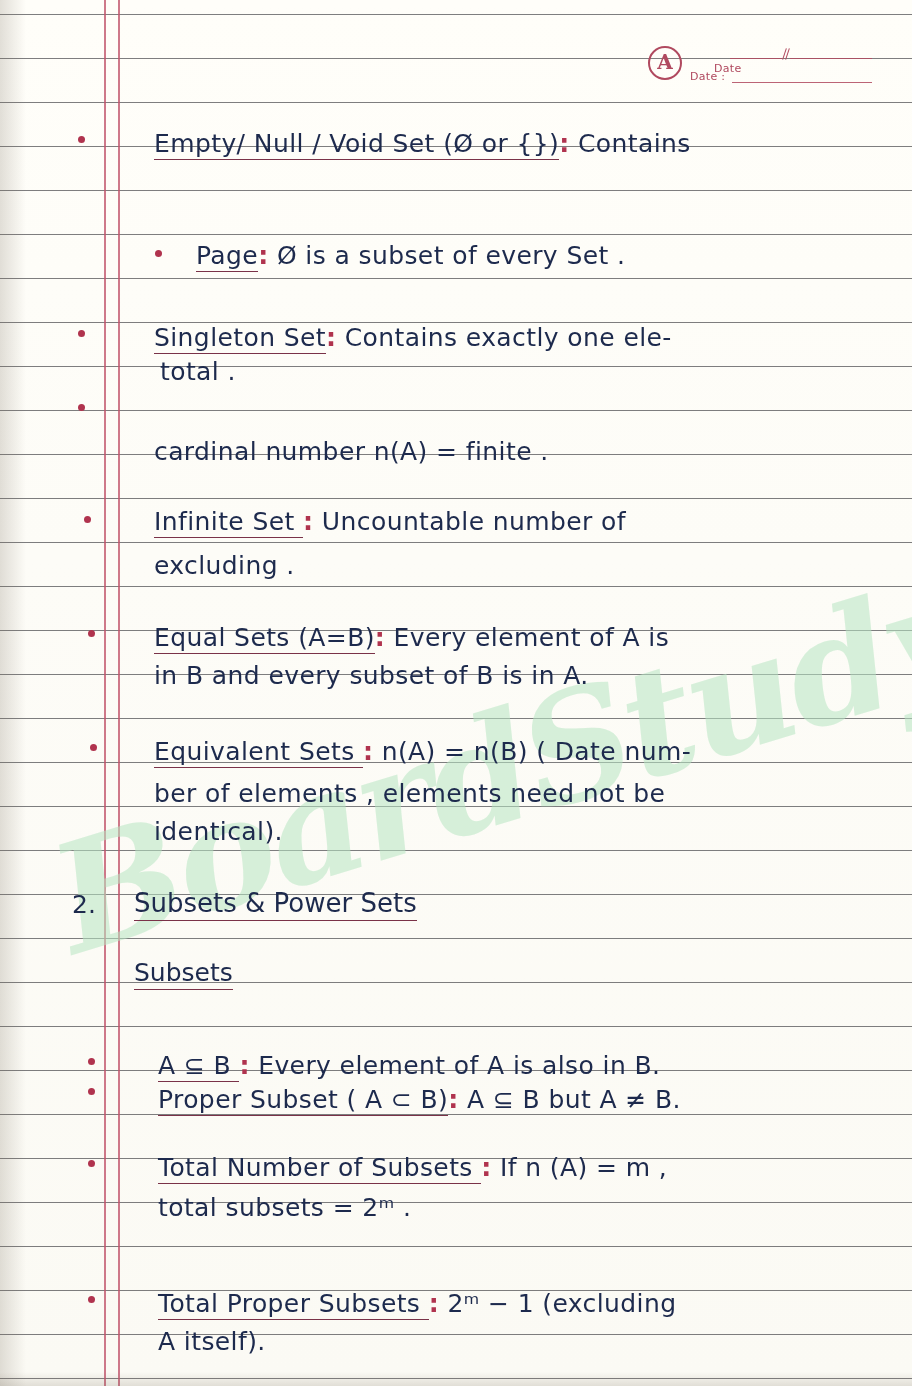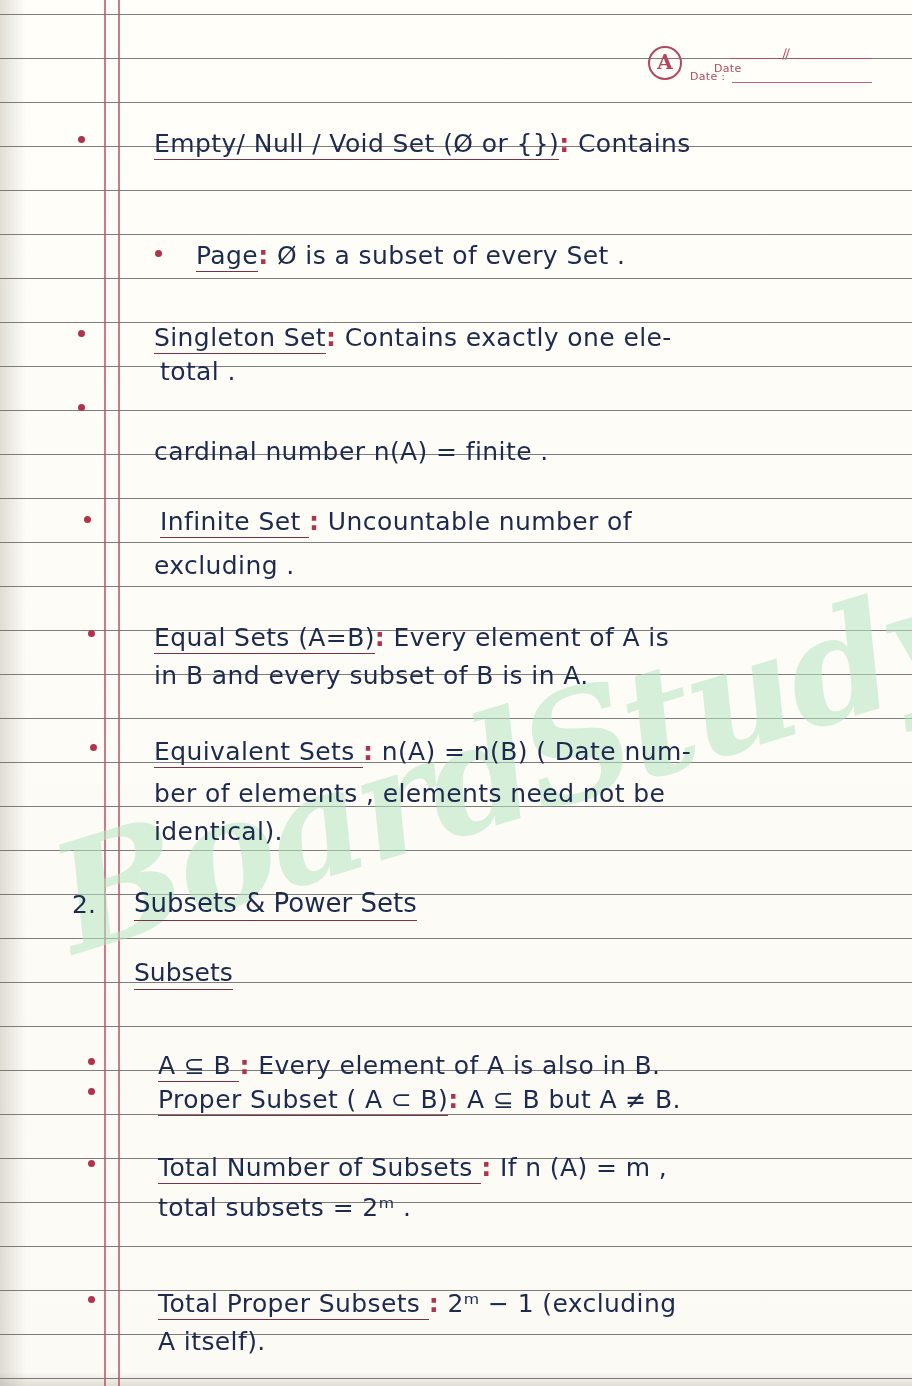--- a/index.html
+++ b/index.html
@@ -265,21 +265,21 @@
   <div class="bullet" style="left:78px; top:330px"></div>
   <div class="note" style="left:130px; top:316px">
     <span class="term">Singleton Set</span><span class="colon">:</span><span> Contains  exactly one ele-</span>
   </div>
   <div class="note" style="left:136px; top:350px">total .</div>
 
   <div class="bullet" style="left:78px; top:404px"></div>
   <div class="note" style="left:130px; top:430px">cardinal number n(A) = finite .</div>
 
   <div class="bullet" style="left:84px; top:516px"></div>
-  <div class="note" style="left:136px; top:500px">
+  <div class="note" style="left:130px; top:500px">
     <span class="term">Infinite Set </span><span class="colon">:</span><span> Uncountable  number of</span>
   </div>
   <div class="note" style="left:130px; top:544px">excluding .</div>
 
   <div class="bullet" style="left:88px; top:630px"></div>
   <div class="note" style="left:130px; top:616px">
     <span class="term">Equal Sets (A=B)</span><span class="colon">:</span><span> Every element of A is</span>
   </div>
   <div class="note" style="left:130px; top:654px">in  B and every subset of B is in A.</div>
 

